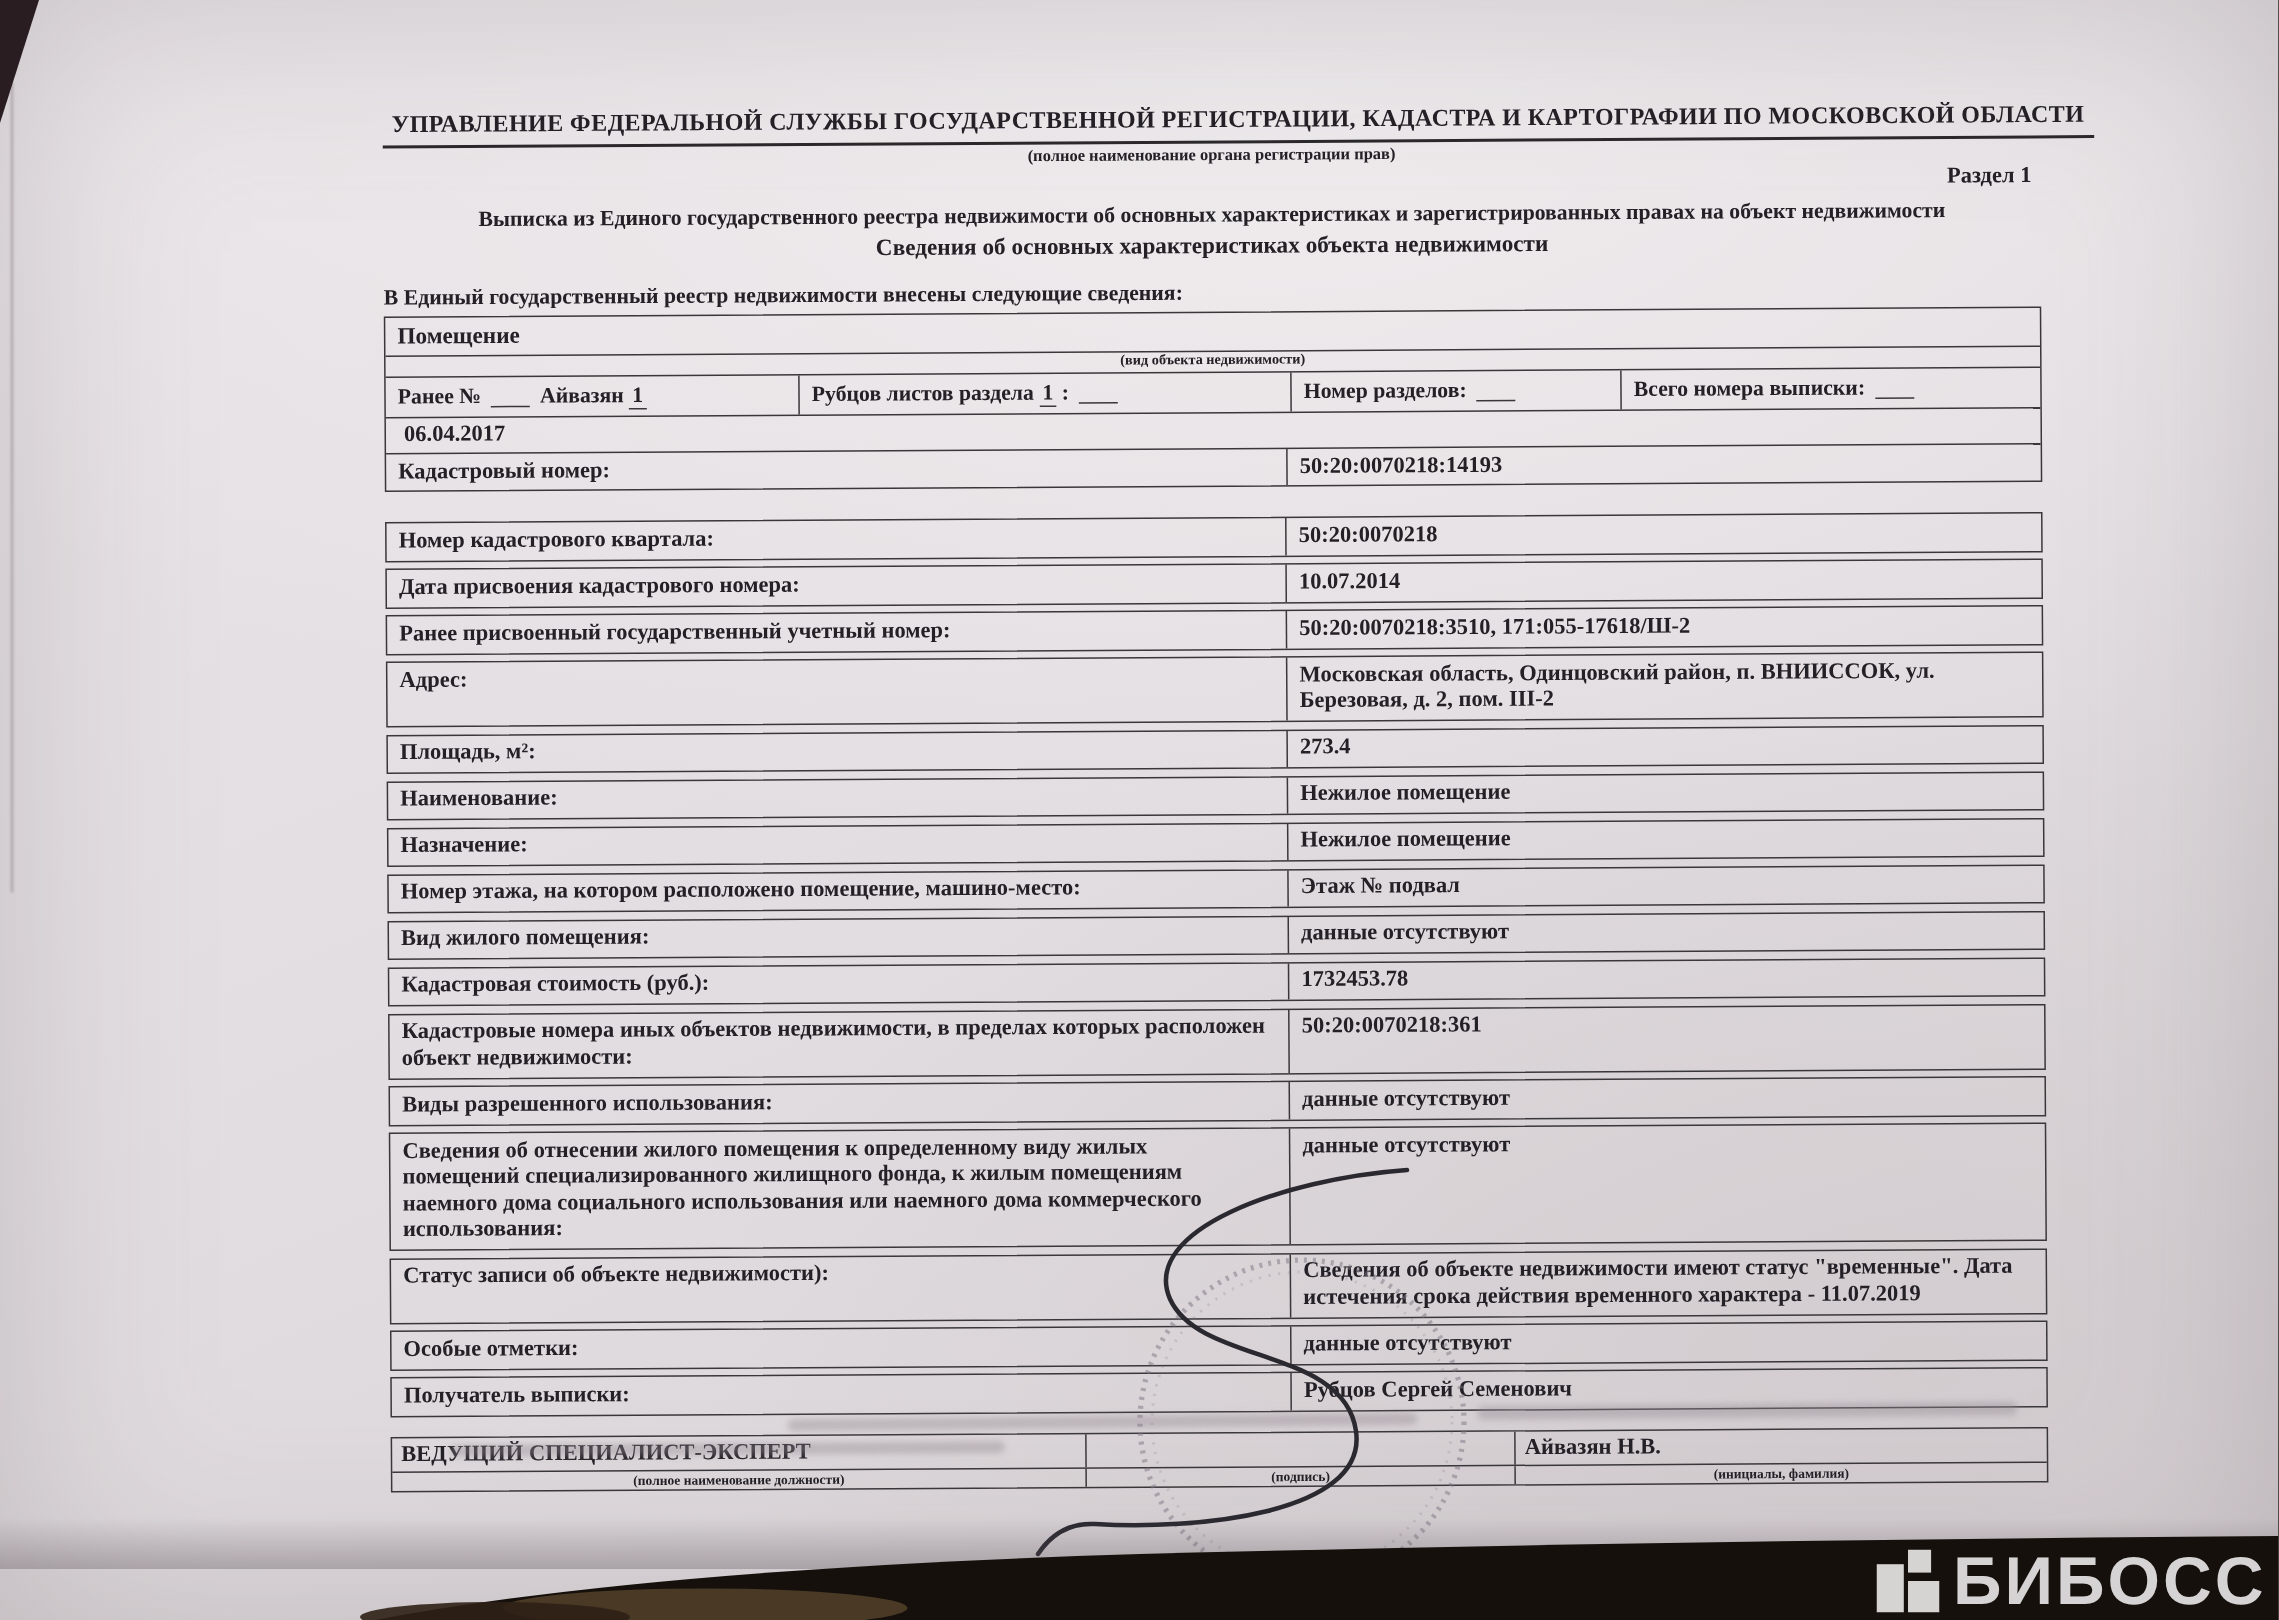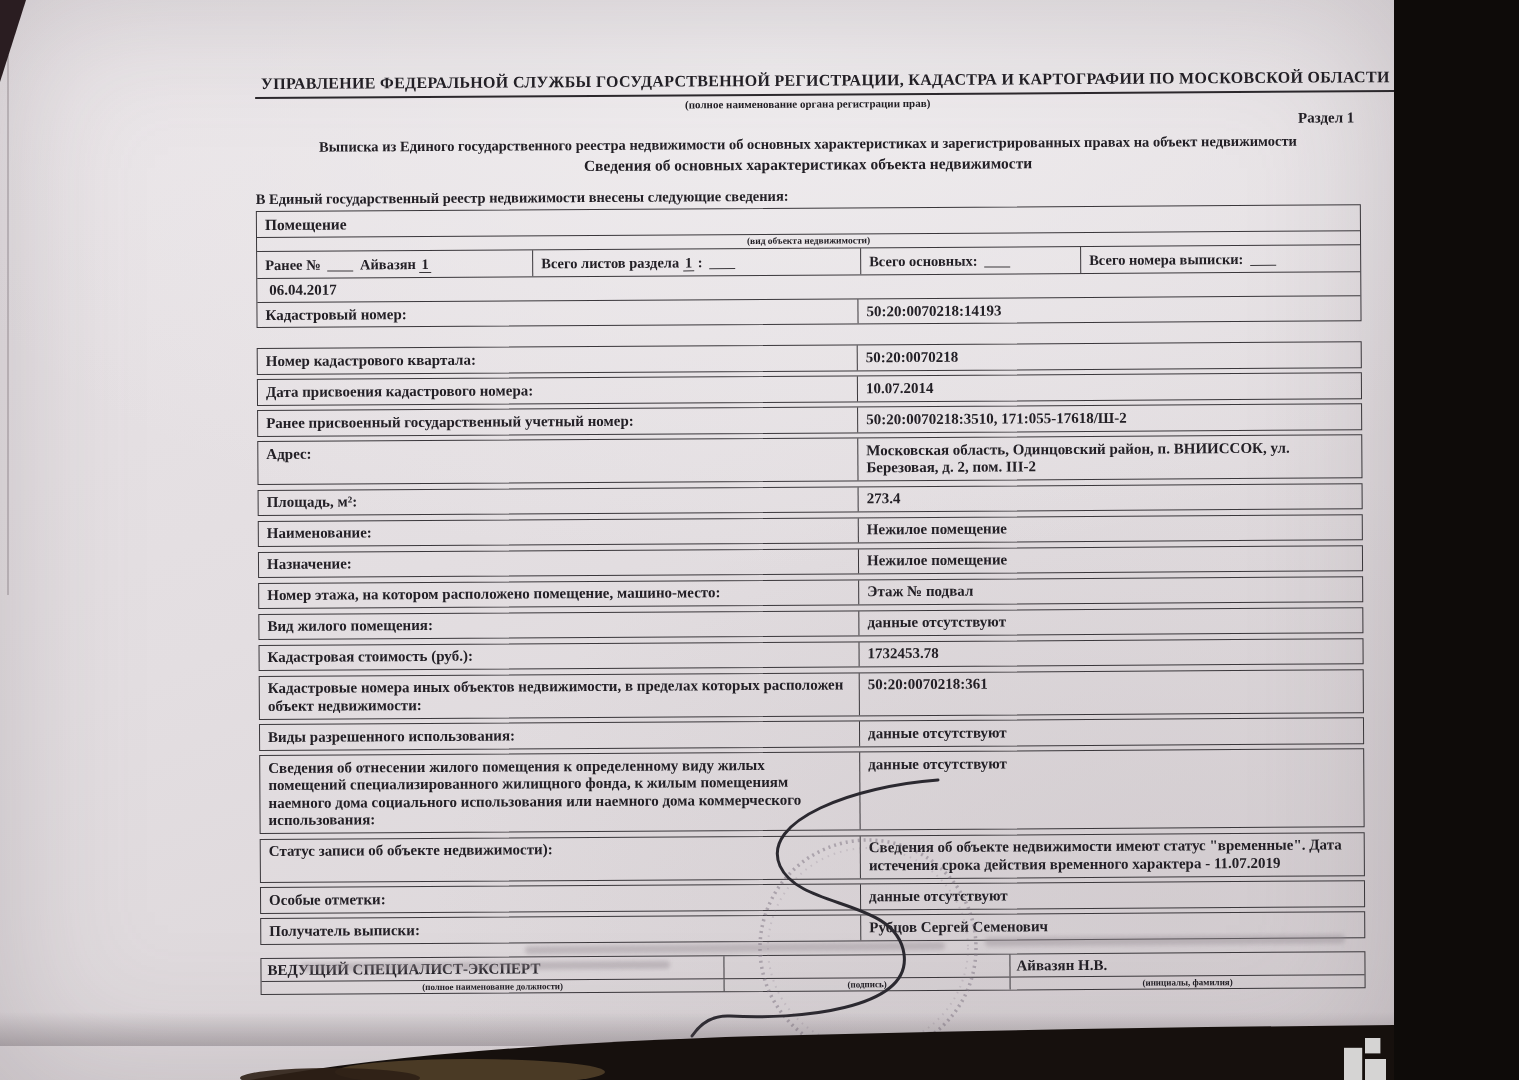--- a/index.html
+++ b/index.html
@@ -1,16 +1,16 @@
 <!DOCTYPE html>
 <html><head>
 <meta charset="utf-8">
 <style>
   html,body{margin:0;padding:0;background:#0e0b09;}
-  .scene{position:relative;width:1394px;height:1080px;overflow:hidden;
+  .scene{position:relative;width:1519px;height:1080px;overflow:hidden;
          font-family:"Liberation Serif", serif;color:#232026;}
   
   .paper{position:absolute;inset:0;
     background:
       radial-gradient(120% 85% at 55% 6%, #efecee 0%, rgba(239,236,238,0) 55%),
       radial-gradient(90% 70% at 85% 85%, rgba(203,196,200,.55) 0%, rgba(203,196,200,0) 60%),
       linear-gradient(158deg,#e9e4e7 0%,#e3dee1 45%,#d8d2d5 100%);}
   .paper-vignette{position:absolute;inset:0;box-shadow:inset 0 0 140px rgba(110,100,108,.28);pointer-events:none;}
   .paper-edge-line{position:absolute;left:7px;top:55px;width:1.5px;height:540px;
     background:rgba(120,110,116,.35);filter:blur(.6px);}
@@ -100,27 +100,27 @@
       <div class="r t1-obj">Помещение</div>
       <div class="r t1-cap">(вид объекта недвижимости)</div>
       <div class="r t1-sheets">
         <div class="c c1">
           <span>Ранее №</span>
           <span class="blank">___</span>
           <span>Айвазян</span>
           <span class="num-underline">1</span>
         </div>
         <div class="c c2">
-          <span>Всего листов раздела</span>
+          <span>Рубцов листов раздела</span>
           <span class="num-underline">1</span>
           <span>:</span>
           <span class="blank">___</span>
         </div>
         <div class="c c3">
-          <span>Всего основных:</span>
+          <span>Номер разделов:</span>
           <span class="blank">___</span>
         </div>
         <div class="c c4">
           <span>Всего номера выписки:</span>
           <span class="blank">___</span>
         </div>
       </div>
       <div class="r t1-date">06.04.2017</div>
       <div class="r t1-kad">
         <div class="lbl">Кадастровый номер:</div>
@@ -228,15 +228,16 @@
   </svg>
 
   <div class="corner-tl"></div>
 
   <div class="watermark">
     <svg width="42" height="42" viewBox="0 0 30 30">
       <rect x="0" y="7" width="13" height="23" fill="#ffffff"></rect>
       <rect x="15" y="0" width="11" height="11" fill="#ffffff"></rect>
       <rect x="15" y="15" width="15" height="15" fill="#ffffff"></rect>
     </svg>
+    <span>БИБОСС</span>
   </div>
 
 </div>
 
 </body></html>

